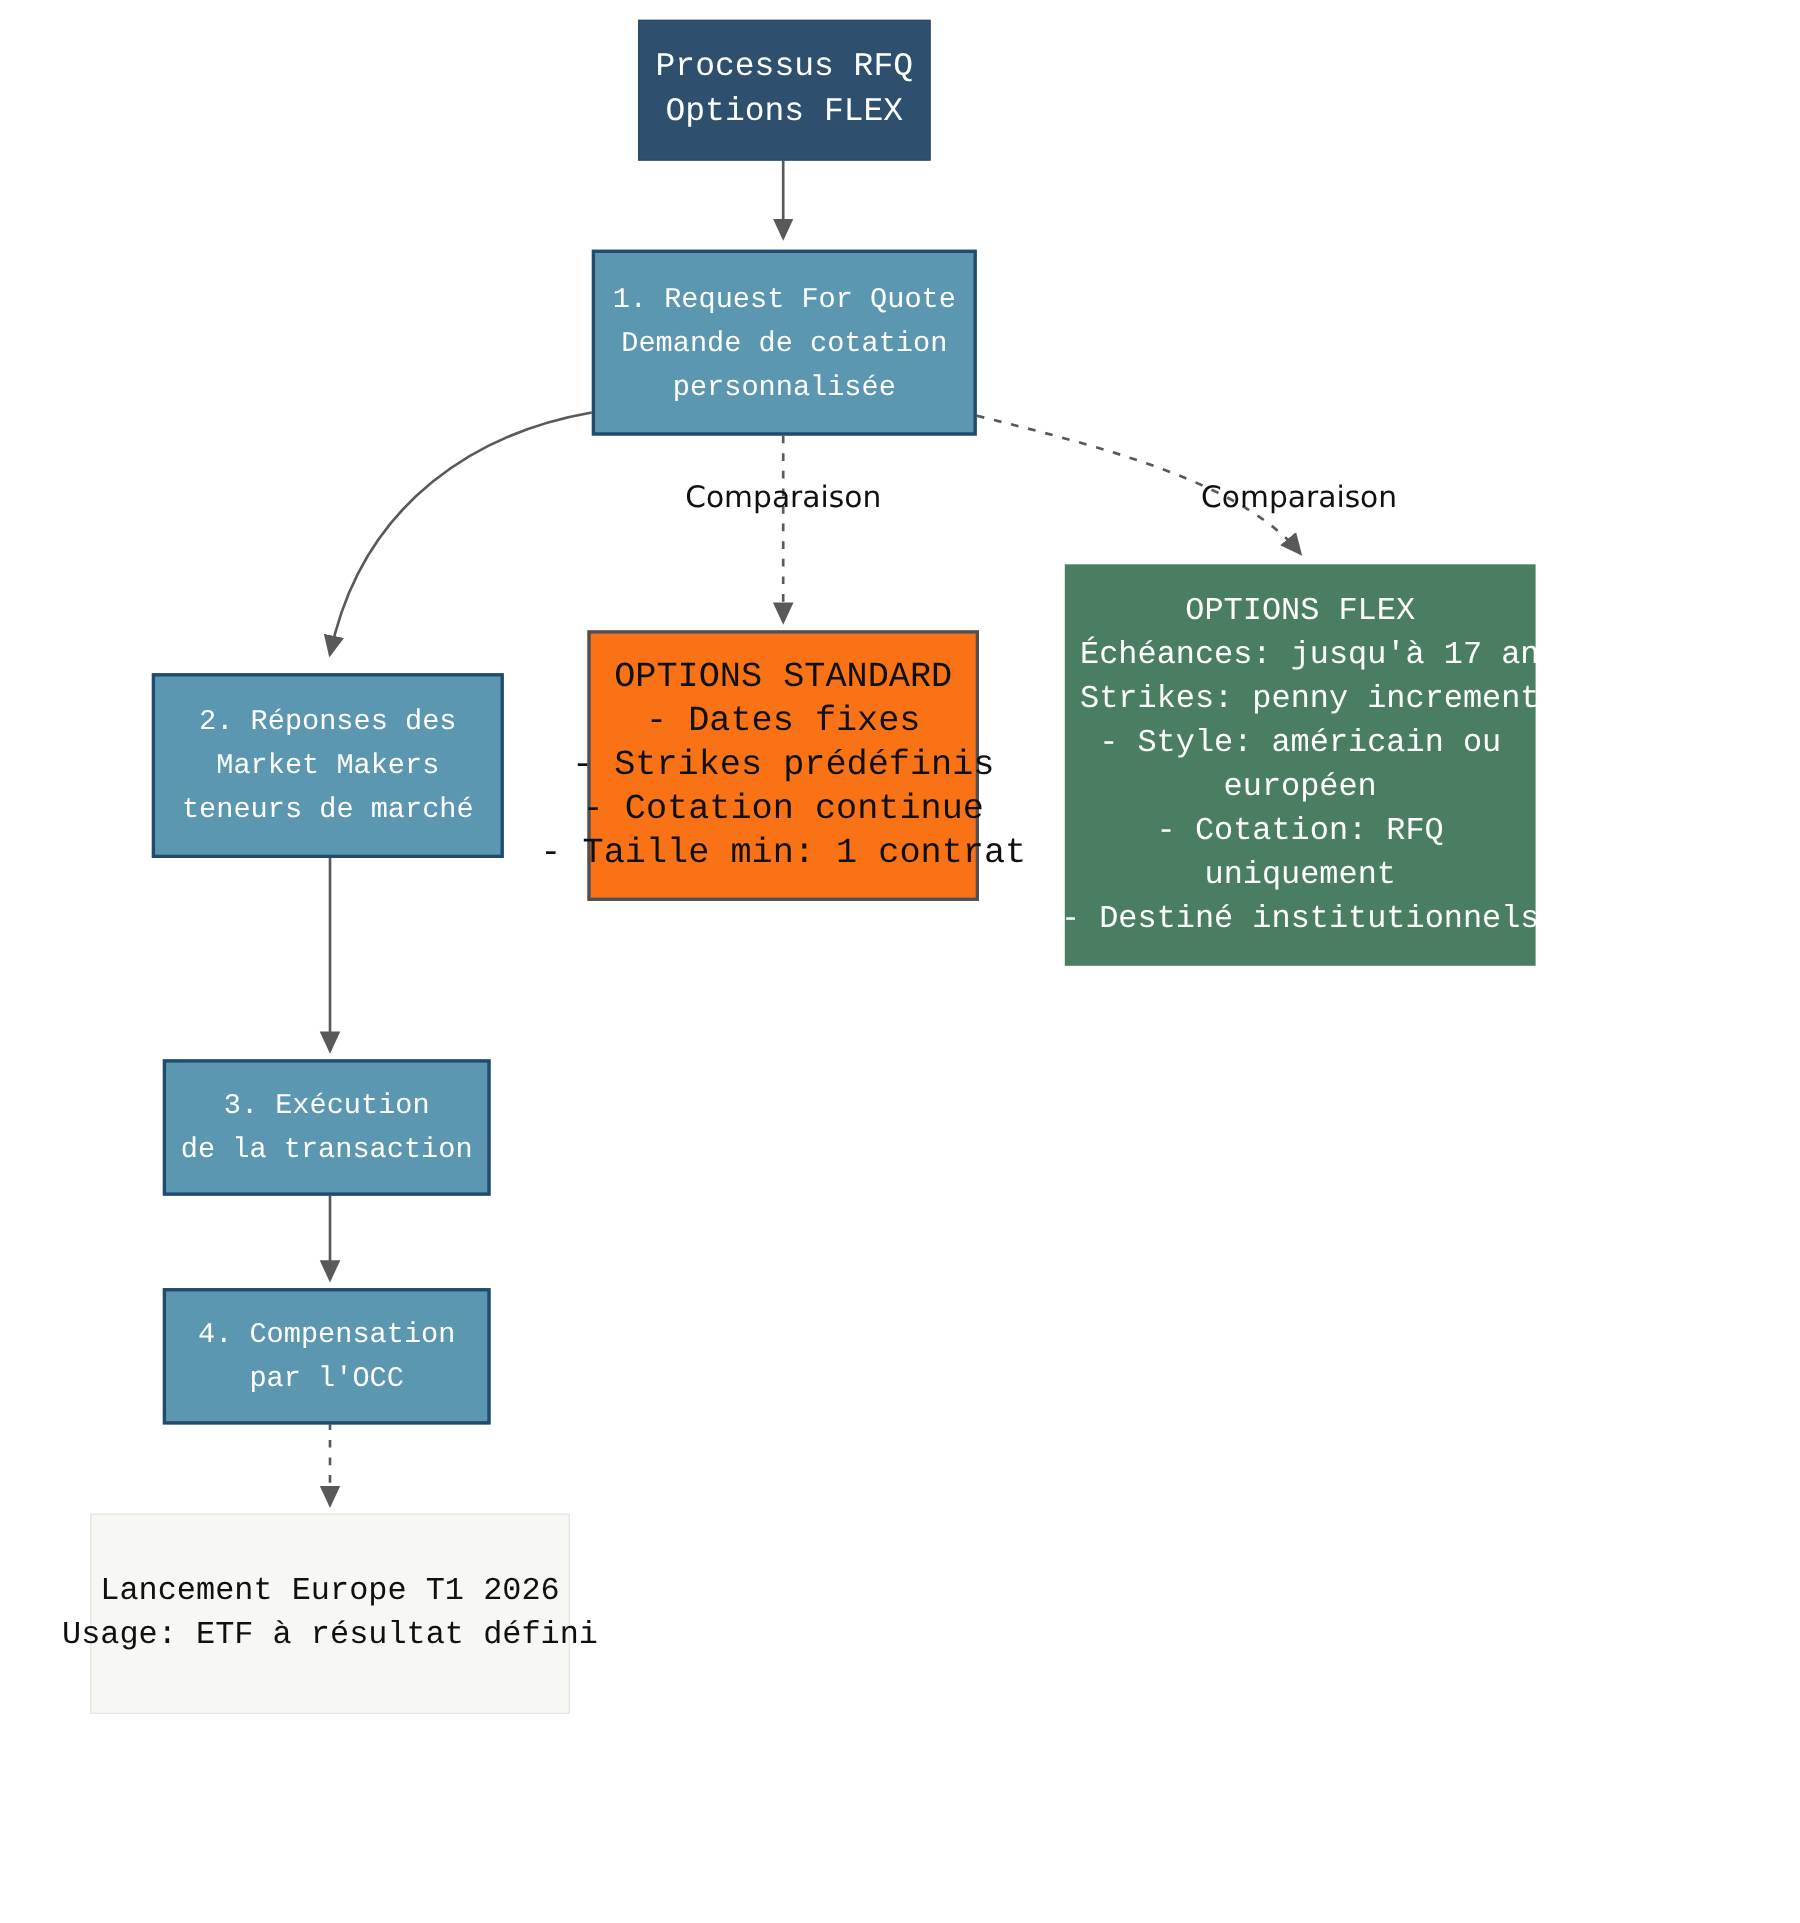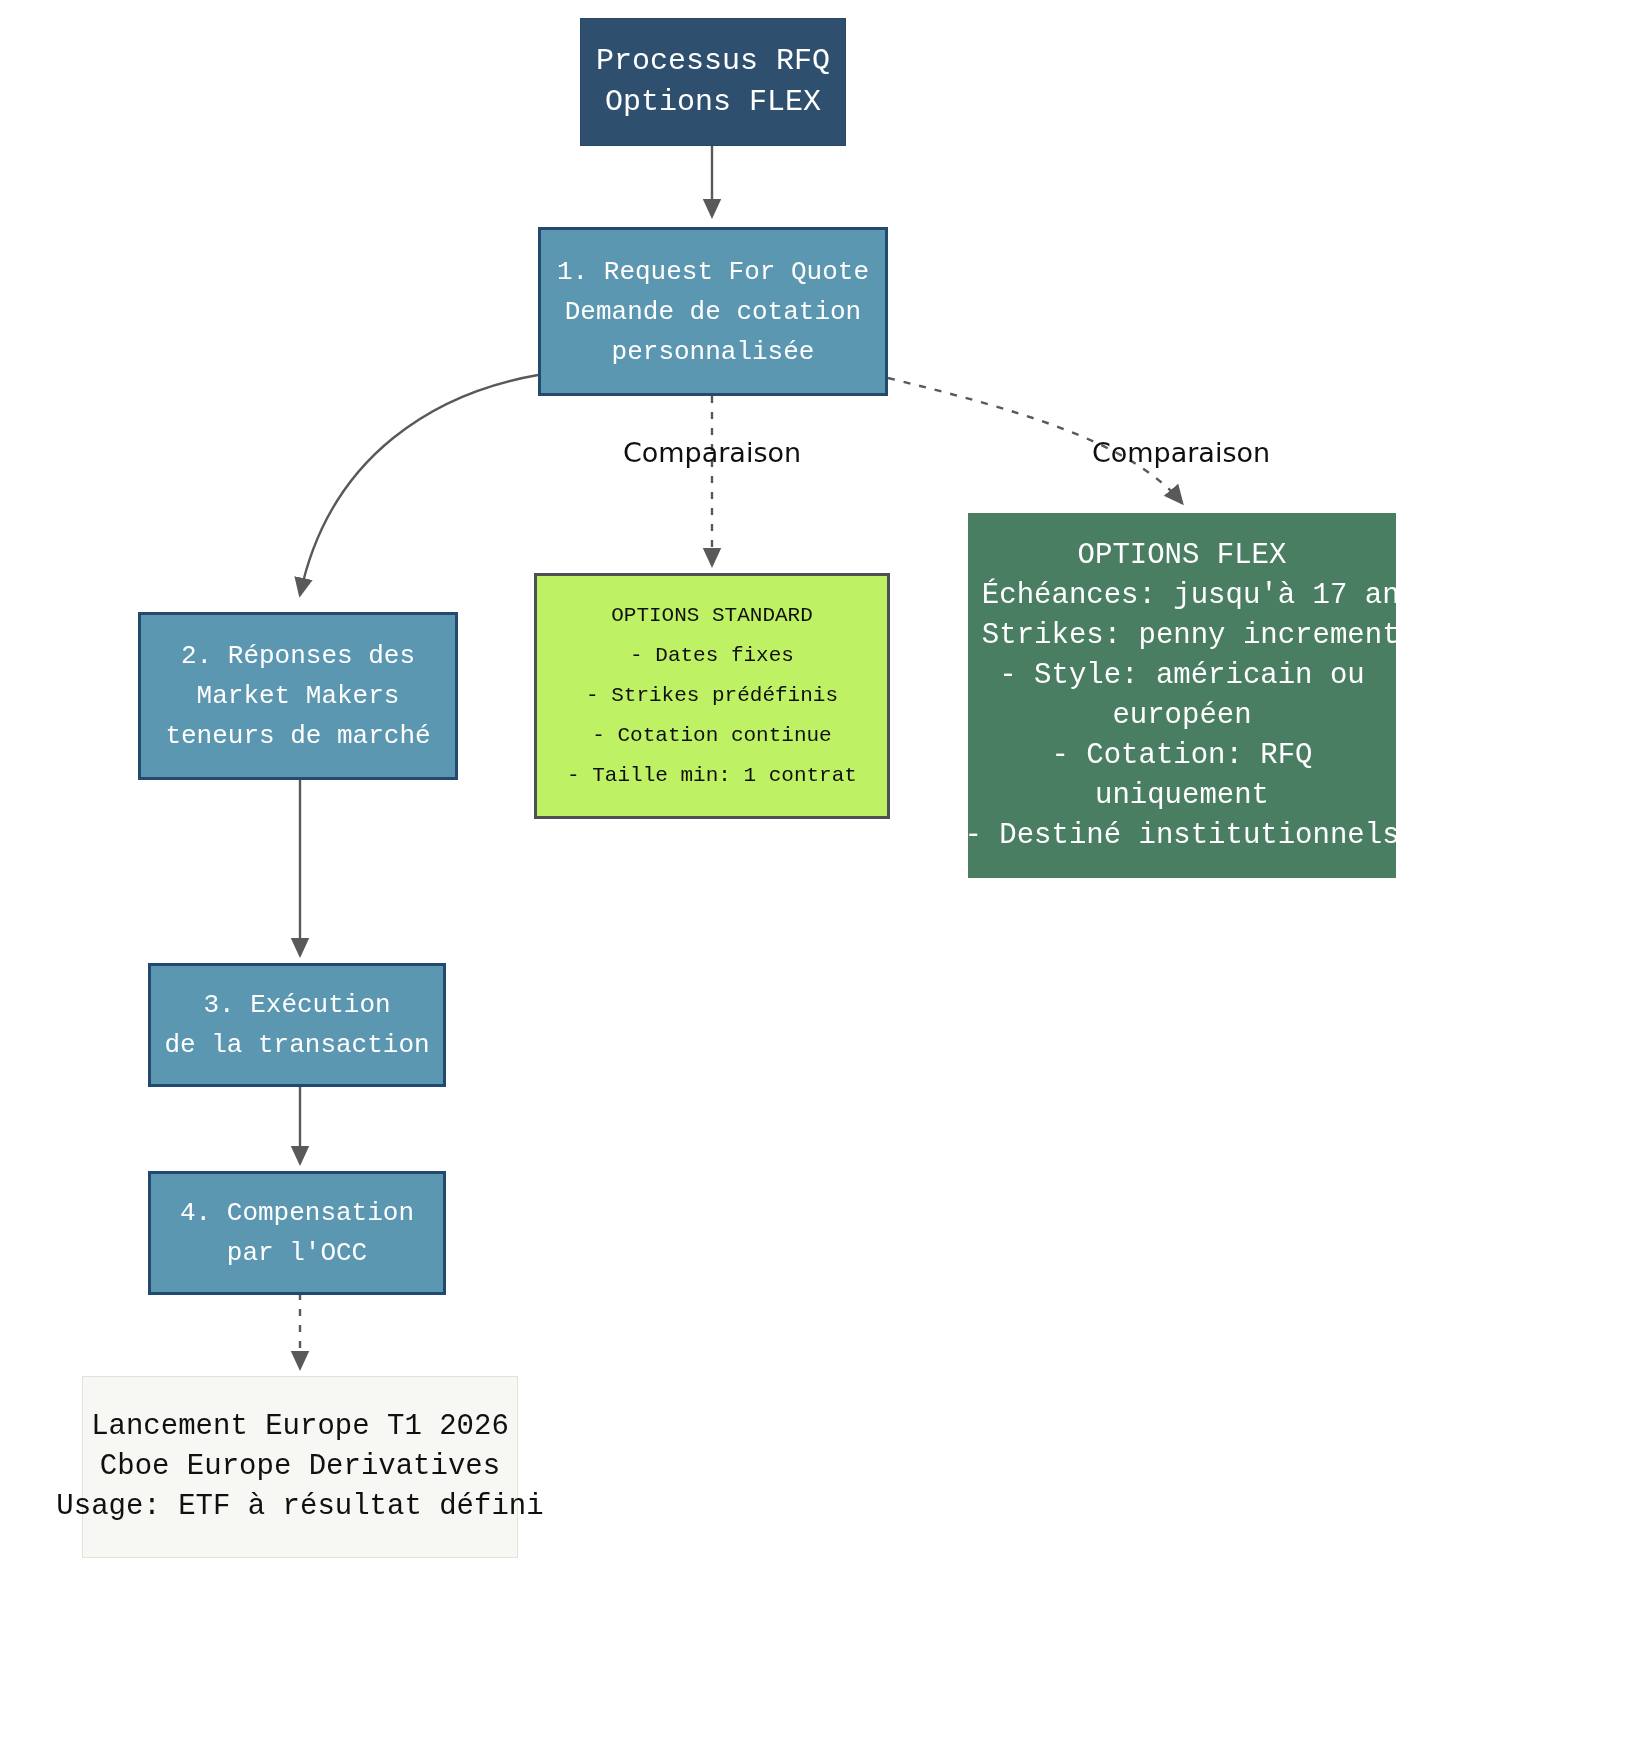--- a/index.html
+++ b/index.html
@@ -55,24 +55,24 @@
   .n-proc {
     background: #5b97b0;
     border: 3px solid #22496e;
     color: #ffffff;
     font-size: 26px;
     line-height: 40px;
   }
 
   
   .n-std {
-    background: #bef264;
+    background: #f97316;
     border: 3px solid #4d5156;
     color: #101010;
-    font-size: 21px;
+    font-size: 32px;
     line-height: 40px;
   }
 
   
   .n-flex {
     background: #4a7e63;
     border: none;
     color: #ffffff;
     font-size: 29px;
     line-height: 40px;
@@ -182,17 +182,16 @@
     <span class="line">de la transaction</span>
   </div>
 
   <div class="node n-proc" style="left:148px; top:1171px; width:298px; height:124px;">
     <span class="line">4. Compensation</span>
     <span class="line">par l'OCC</span>
   </div>
 
   <div class="node n-note" style="left:82px; top:1376px; width:436px; height:182px;">
     <span class="line">Lancement Europe T1 2026</span>
-    <span class="line">Cboe Europe Derivatives</span>
     <span class="line">Usage: ETF à résultat défini</span>
   </div>
 
 </div>
 
 </body></html>

